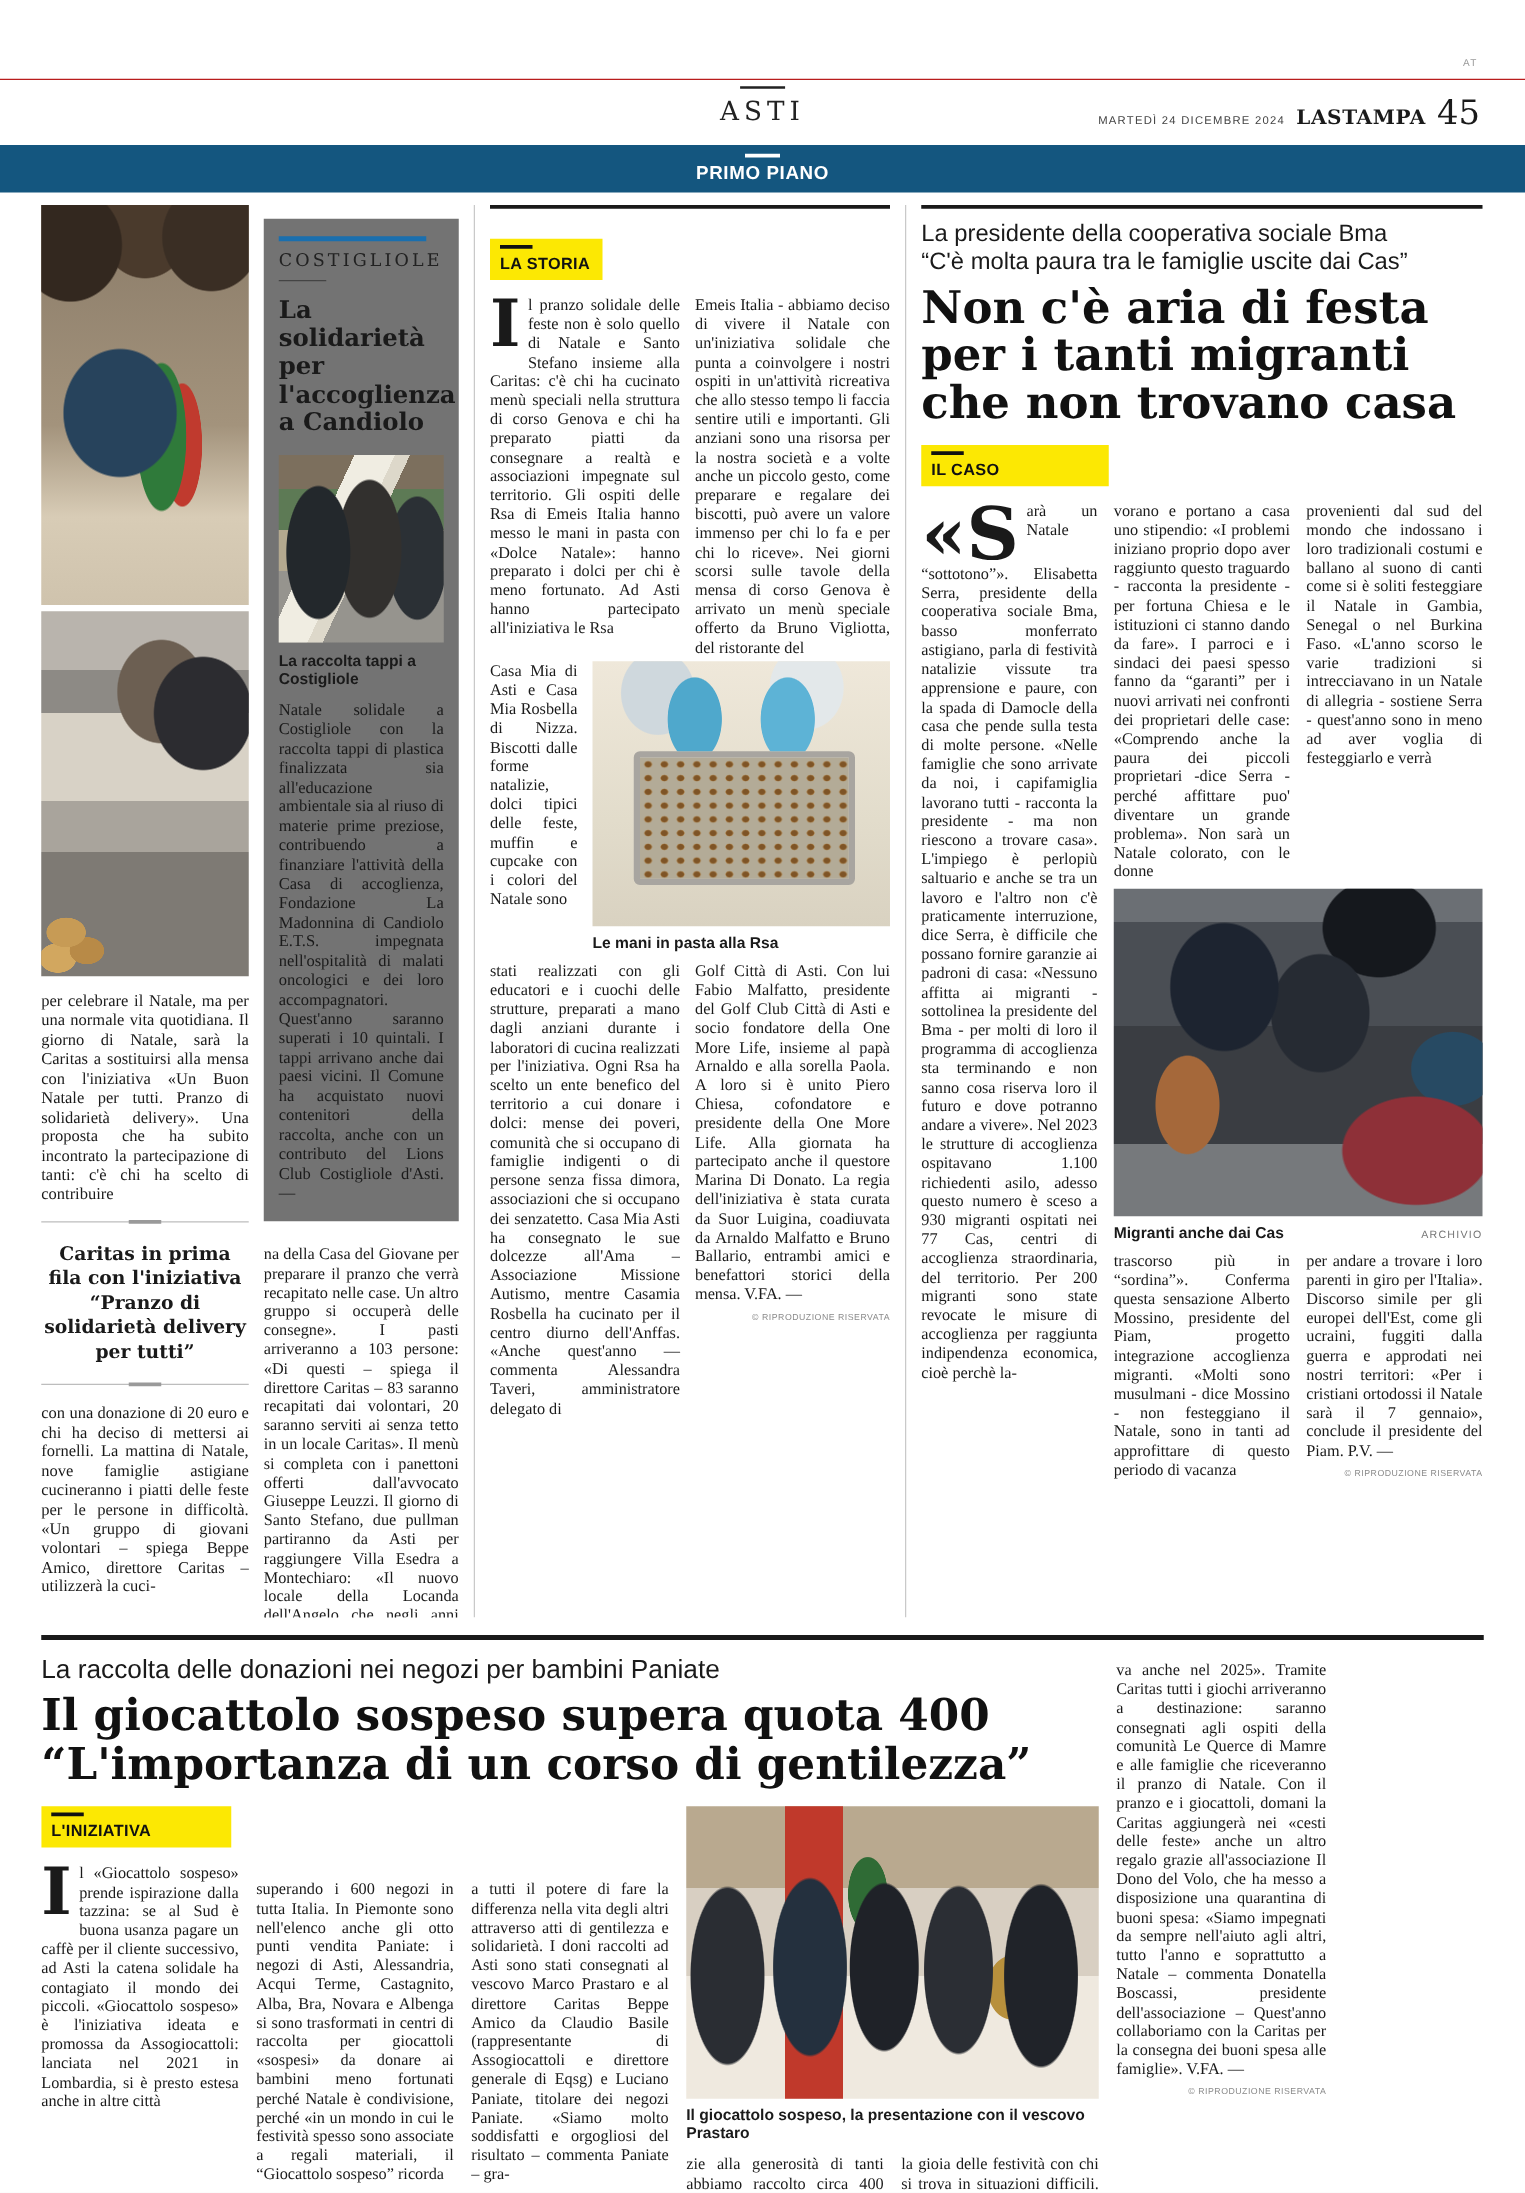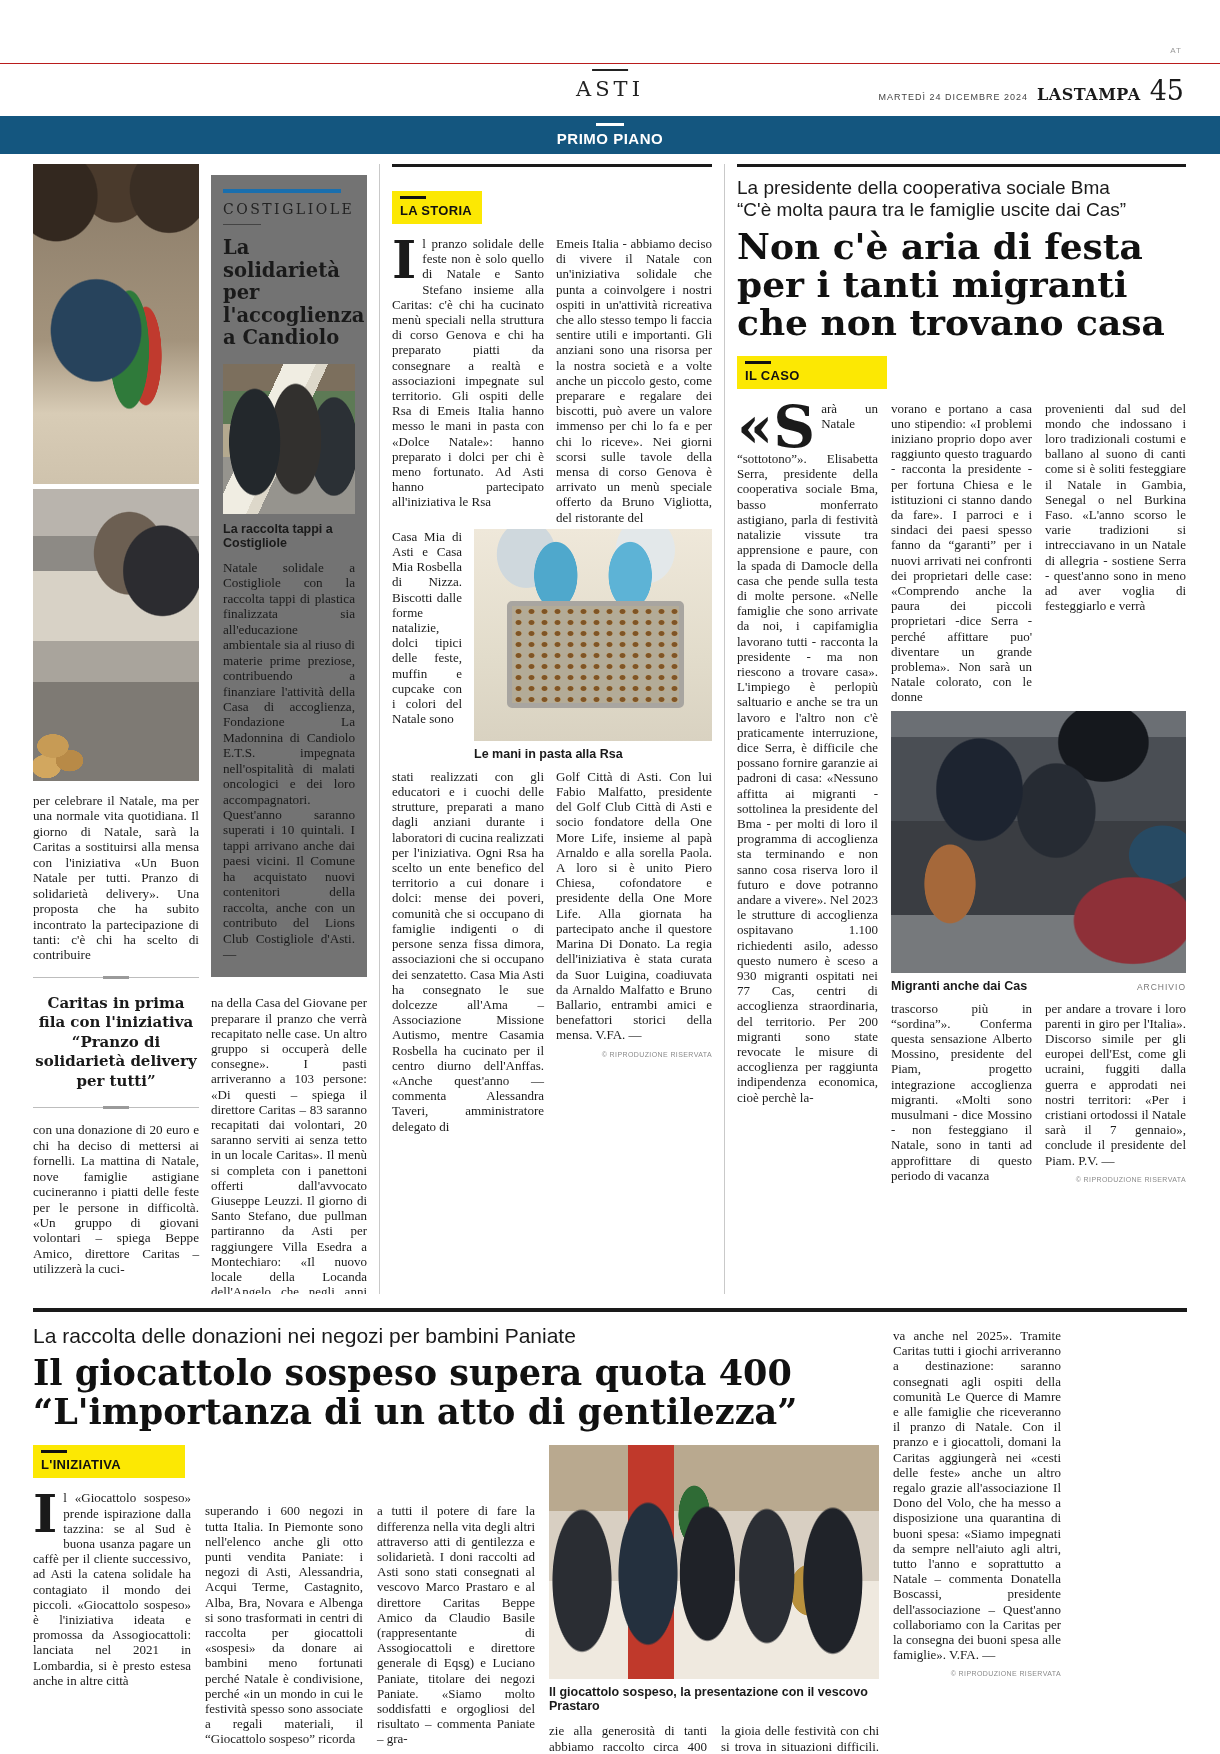--- a/index.html
+++ b/index.html
@@ -269,21 +269,21 @@
   </div>
 </div>
 
 <div class="pad">
   <div class="bottom">
     <div class="bottom-grid">
       <div class="bg-head">
         <div class="kicker">La raccolta delle donazioni nei negozi per bambini Paniate</div>
         <h1 class="headline">
           <span>Il giocattolo sospeso supera quota 400</span><br>
-          <span>“L'importanza di un atto di gentilezza”</span>
+          <span>“L'importanza di un corso di gentilezza”</span>
         </h1>
       </div>
       <div class="bg-c1">
         <div class="tag">
           <div class="tagdash"></div>
           <div class="tagtxt">L'INIZIATIVA</div>
         </div>
         <p class="btxt"><span class="dropcap">I</span><span>l «Giocattolo sospeso» prende ispirazione dalla tazzina: se al Sud è buona usanza pagare un caffè per il cliente successivo, ad Asti la catena solidale ha contagiato il mondo dei piccoli. «Giocattolo sospeso» è l'iniziativa ideata e promossa da Assogiocattoli: lanciata nel 2021 in Lombardia, si è presto estesa anche in altre città</span></p>
       </div>
       <p class="btxt bg-c2">superando i 600 negozi in tutta Italia. In Piemonte sono nell'elenco anche gli otto punti vendita Paniate: i negozi di Asti, Alessandria, Acqui Terme, Castagnito, Alba, Bra, Novara e Albenga si sono trasformati in centri di raccolta per giocattoli «sospesi» da donare ai bambini meno fortunati perché Natale è condivisione, perché «in un mondo in cui le festività spesso sono associate a regali materiali, il “Giocattolo sospeso” ricorda</p>

